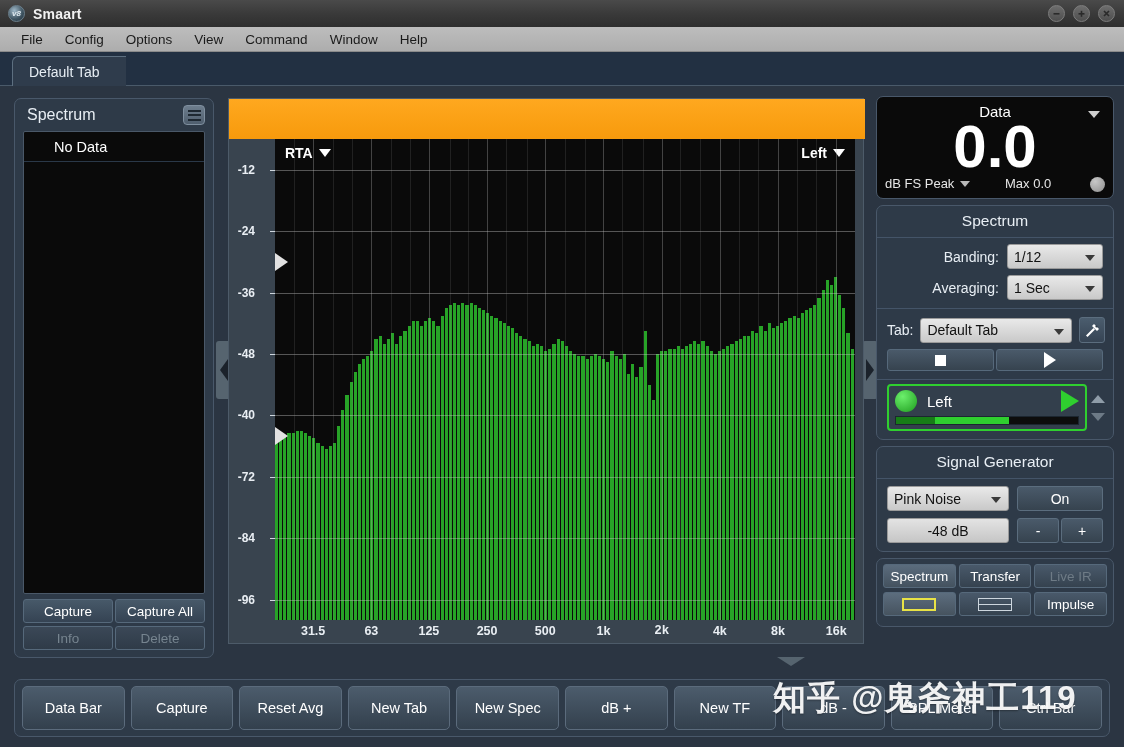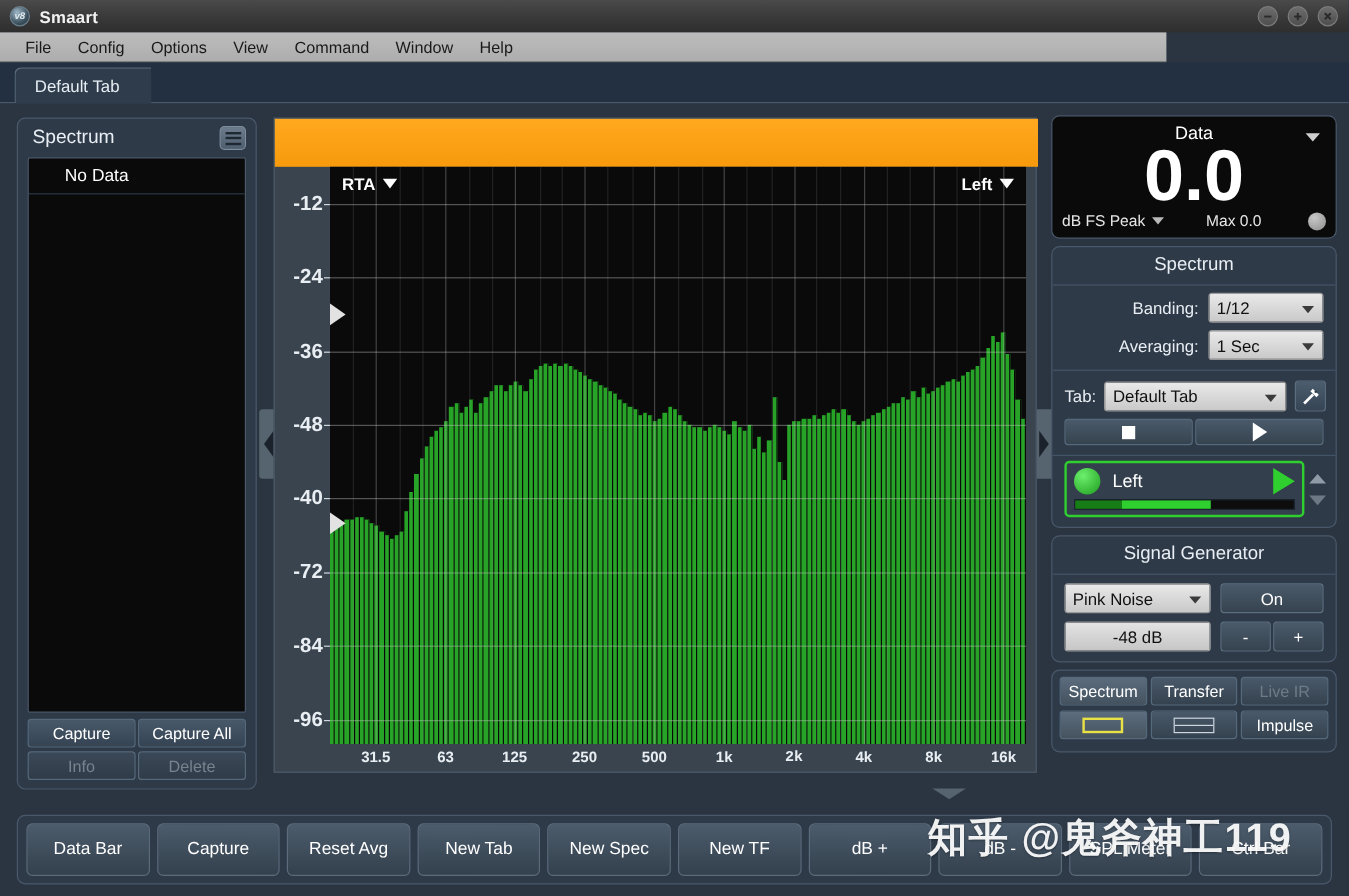--- a/index.html
+++ b/index.html
@@ -33,21 +33,21 @@
     width: 17px; height: 17px; border-radius: 50%;
     background: linear-gradient(180deg, #6d6d6d, #4e4e4e);
     border: 1px solid #7d7d7d;
     display: flex; align-items: center; justify-content: center;
     color: #2a2a2a; font-size: 12px; line-height: 1; font-weight: bold;
   }
   .win-btn svg { display: block; }
 
   
   .menubar {
-    position: absolute; left: 0; top: 27px; width: 972px; height: 25px;
+    position: absolute; left: 0; top: 27px; width: 1124px; height: 25px;
     background: linear-gradient(180deg, #bdbdbd 0%, #adadad 100%);
     border-bottom: 1px solid #8a8a8a;
     display: flex; align-items: center; padding-left: 10px;
   }
   .menu-item {
     font-size: 13.5px; color: #1a1a1a; padding: 3px 11px; cursor: default;
   }
 
   
   .tabstrip {
@@ -167,21 +167,21 @@
     position: absolute; left: 10px; top: 6px; color: #ffffff;
     font-size: 14px; font-weight: bold; display: flex; align-items: center; gap: 6px;
   }
   .ch-label {
     position: absolute; right: 10px; top: 6px; color: #ffffff;
     font-size: 14px; font-weight: bold; display: flex; align-items: center; gap: 6px;
   }
   .caret-dn { width:0;height:0;border-left:6px solid transparent;border-right:6px solid transparent;border-top:8px solid #ffffff; }
   .ylabels { position: absolute; left: 0; top: 0; width: 46px; height: 481px; }
   .ylab {
-    position: absolute; right: 6px; color: #e9eef3; font-size: 17px; font-weight: bold;
+    position: absolute; right: 20px; color: #e9eef3; font-size: 12px; font-weight: bold;
     transform: translateY(-50%);
   }
   .ytick { position: absolute; right: 0; width: 5px; height: 1px; background: #cfd7de; }
   .xlabels { position: absolute; left: 46px; top: 481px; width: 580px; height: 25px; }
   .xlab {
     position: absolute; top: 4px; color: #e9eef3; font-size: 12.5px; font-weight: bold;
     transform: translateX(-50%);
   }
   .cursor-marker {
     position: absolute; width: 0; height: 0;
@@ -757,20 +757,20 @@
   </div>
 </div>
 
 <div class="bottombar">
   <div class="bb-inner" id="bbinner">
       <div class="bb-btn">Data Bar</div>
       <div class="bb-btn">Capture</div>
       <div class="bb-btn">Reset Avg</div>
       <div class="bb-btn">New Tab</div>
       <div class="bb-btn">New Spec</div>
+      <div class="bb-btn">dB +</div>
       <div class="bb-btn">New TF</div>
-      <div class="bb-btn">dB +</div>
       <div class="bb-btn">dB -</div>
       <div class="bb-btn">SPL Meter</div>
       <div class="bb-btn">Ctrl Bar</div>
     </div>
 </div>
 <div class="watermark">知乎 @鬼斧神工119</div>
 
 </body></html>

